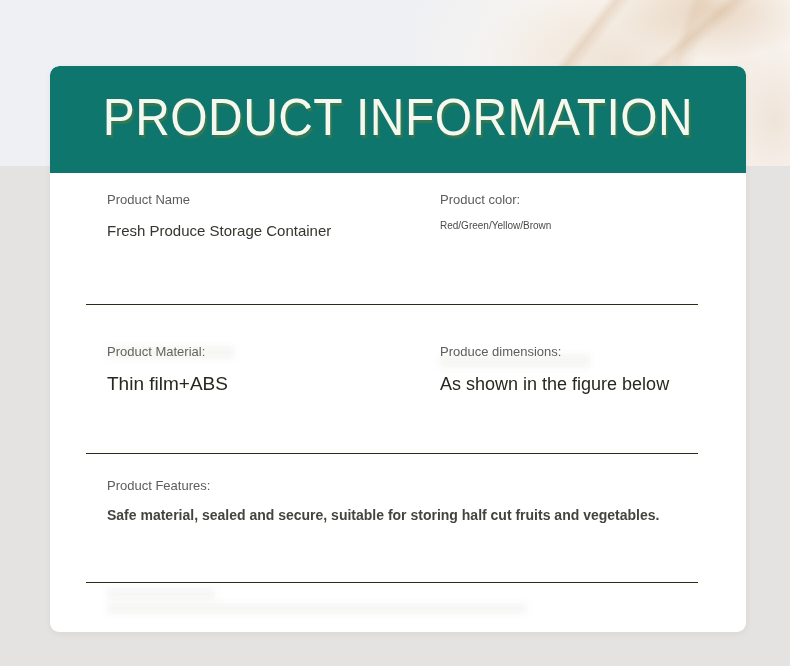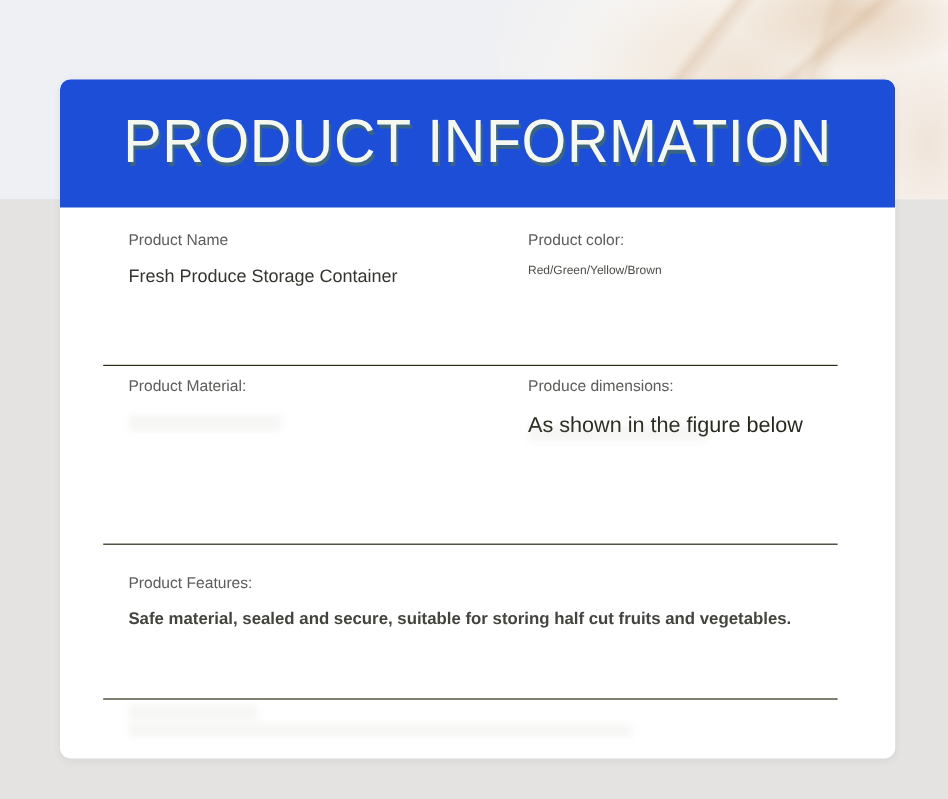--- a/index.html
+++ b/index.html
@@ -63,21 +63,21 @@
     box-shadow: 0 2px 7px rgba(0,0,0,0.055);
     overflow: hidden;
   }
 
   
   .card-header {
     position: absolute;
     left: 0; top: 0;
     width: 696px;
     height: 107px;
-    background: #1d4ed8;
+    background: #0f766e;
     border-top-left-radius: 9px;
     border-top-right-radius: 9px;
   }
   .card-title {
     position: absolute;
     left: 0;
     top: 21px;
     width: 696px;
     text-align: center;
     font-family: "Liberation Sans Narrow", "Liberation Sans", sans-serif;
@@ -135,21 +135,21 @@
   .row-1 .value-color {
     margin-top: 11px;
     width: 148px;
     font-size: 10px;
     line-height: 14px;
     color: #4b4b47;
     word-break: break-all;
   }
 
   
-  .row-2 .col { padding-top: 7px; }
+  .row-2 .col { padding-top: 37px; }
   .row-2 .value-big {
     margin-top: 12px;
     font-size: 19px;
     line-height: 24px;
     color: #28281f;
     white-space: nowrap;
   }
   .row-2 .col-right .value-big { font-size: 18px; }
 
   
@@ -209,20 +209,21 @@
         <div class="col col-right">
           <div class="field-label">Product color:</div>
           <div class="value-color">Red/Green/Yellow/Brown</div>
         </div>
       </div>
       <div class="divider d-1"></div>
 
       <div class="spec-row row-2">
         <div class="col col-left">
           <div class="field-label">Product Material:</div>
+          <div class="value-big">Thin film+ABS</div>
         </div>
         <div class="col col-right">
           <div class="field-label">Produce dimensions:</div>
           <div class="value-big">As shown in the figure below</div>
         </div>
       </div>
       <div class="divider d-2"></div>
 
       <div class="spec-row row-3">
         <div class="col col-left">

